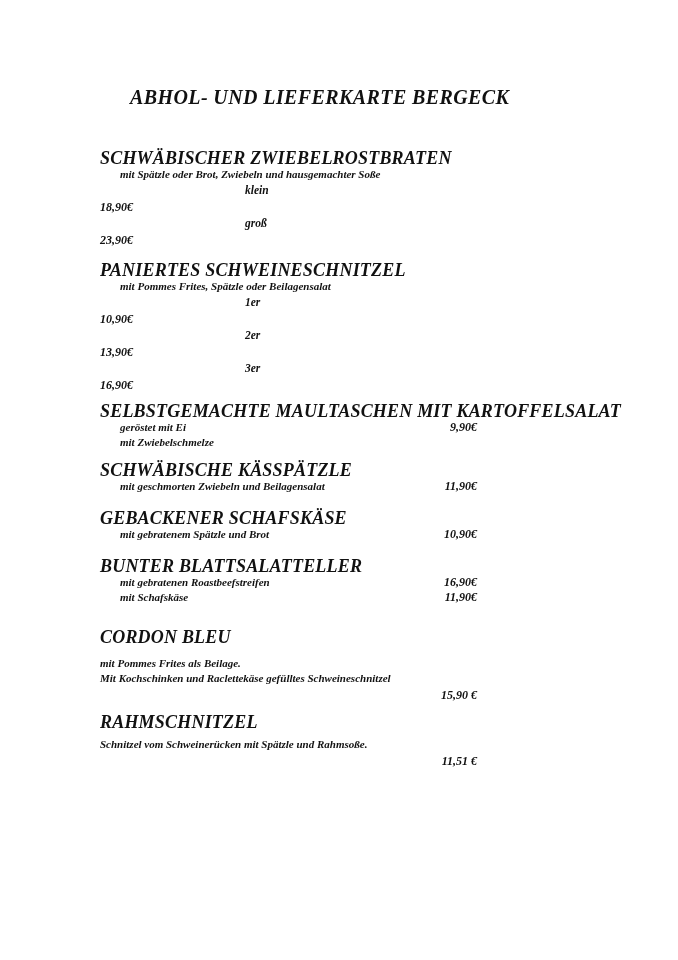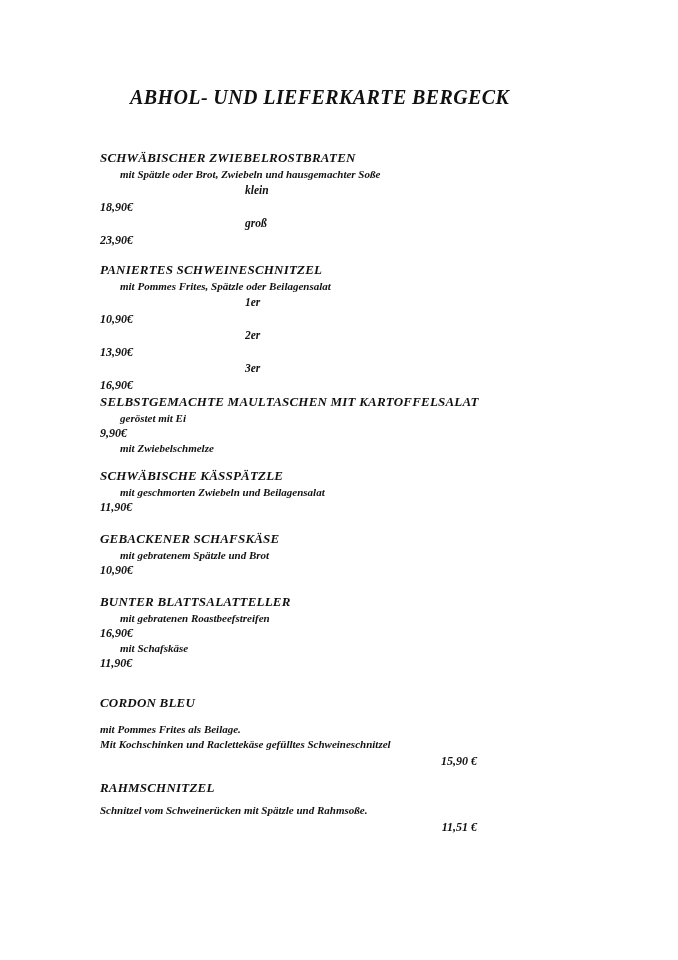--- a/index.html
+++ b/index.html
@@ -22,41 +22,40 @@
     font-style: italic;
     letter-spacing: 0.4px;
     text-align: center;
     line-height: 26px;
     margin: 0;
     padding-left: 30px; 
     white-space: nowrap;
   }
   .menu-section { margin: 0; }
   .item-title {
-    font-size: 13px;
+    font-size: 18px;
     font-weight: bold;
     font-style: italic;
     line-height: 18px;
     margin: 0;
     letter-spacing: 0.2px;
     white-space: nowrap;
   }
   .item-desc {
     font-size: 11px;
     font-weight: bold;
     font-style: italic;
     line-height: 15px;
     padding-left: 20px;
   }
   .desc-row {
     display: flex;
     justify-content: space-between;
-    align-items: flex-start;
+    align-items: center;
     line-height: 15px;
-    flex-direction: column;
   }
   .desc-row .item-desc { padding-left: 20px; flex: 1; }
   .option-row {
     display: flex;
     justify-content: space-between;
     align-items: baseline;
     line-height: 16.5px;
     flex-direction: column;
   }
   .option-label {
@@ -77,21 +76,21 @@
     font-style: italic;
     line-height: 15px;
   }
   .price-row {
     text-align: right;
     line-height: 16px;
   }
   
   .s1 { margin-top: 39px; }
   .s2 { margin-top: 13px; }
-  .s3 { }
+  .s3 { margin-top: 9px; }
   .s4 { margin-top: 11px; }
   .s5 { margin-top: 15px; }
   .s6 { margin-top: 15px; }
   .s7 { margin-top: 23px; }
   .s8 { margin-top: 10px; }
   .s7 .para-block { margin-top: 10px; }
   .s8 .para-block { margin-top: 6px; }
 </style>
 </head>
 <body>

